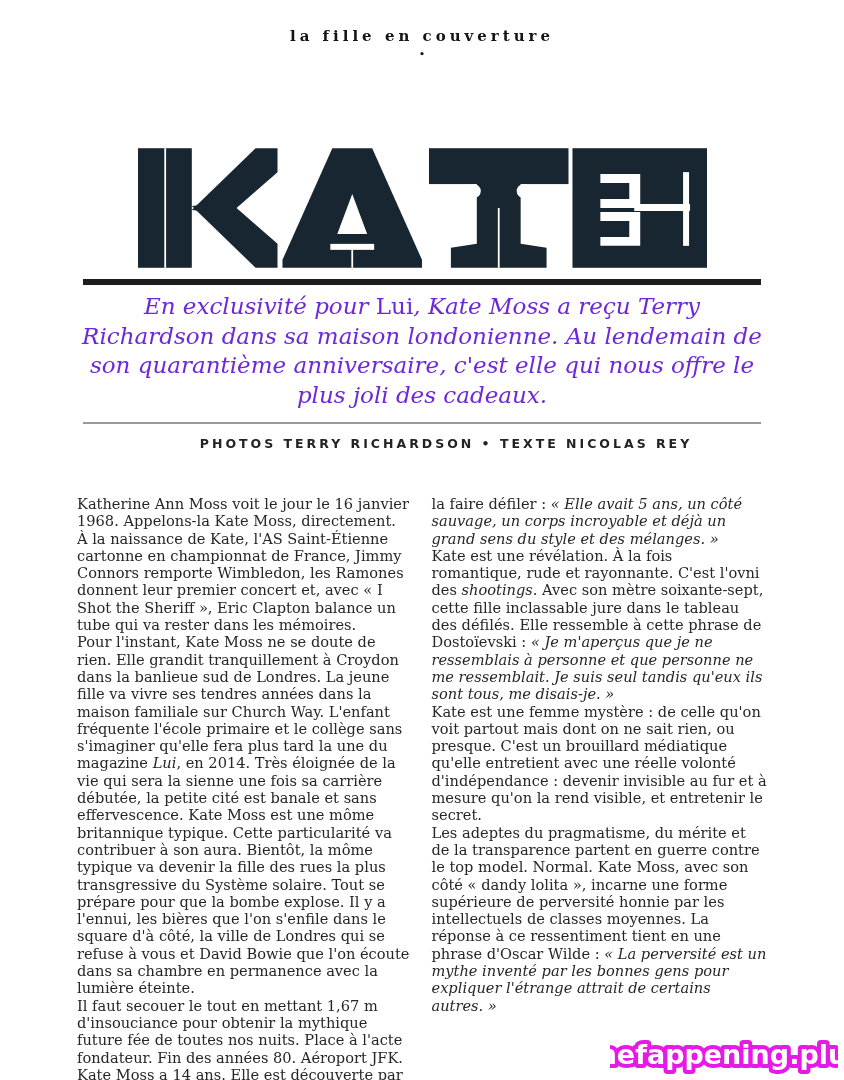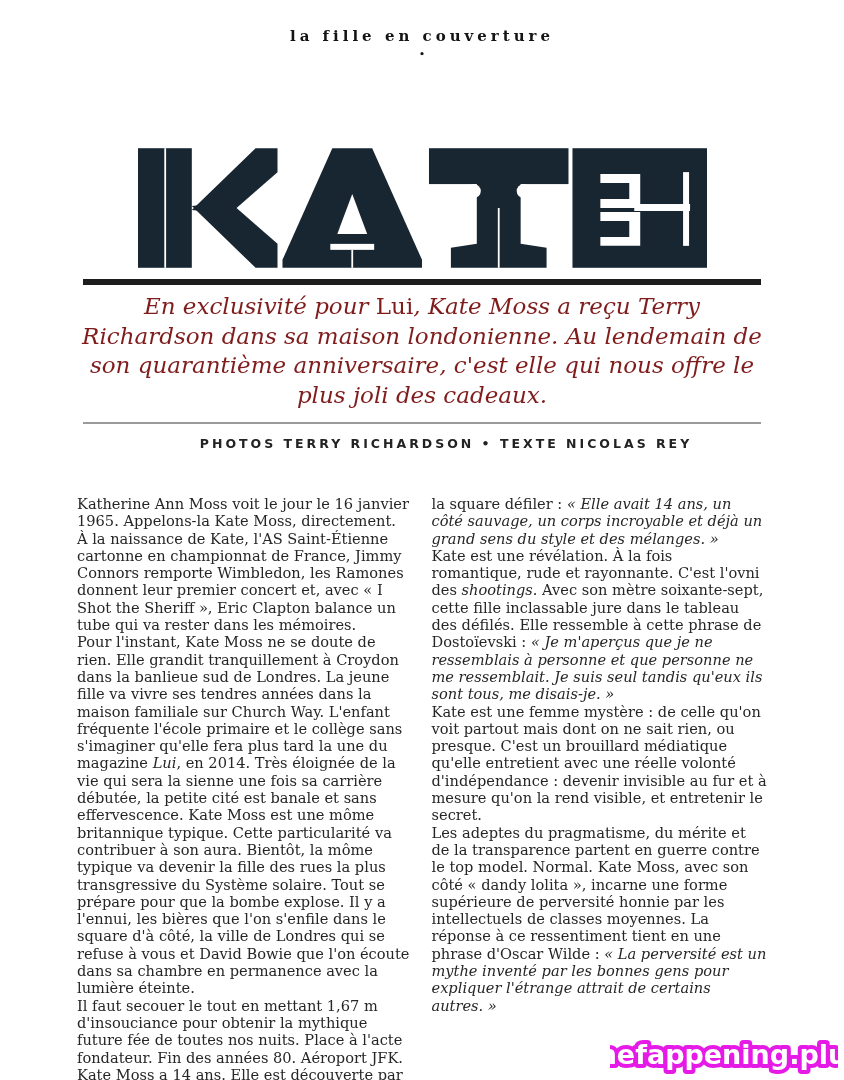--- a/index.html
+++ b/index.html
@@ -8,21 +8,21 @@
   .kicker{padding-top:27px;text-align:center;font-family:"DejaVu Serif",serif;
           font-weight:bold;font-size:15px;letter-spacing:4px;color:#141414;}
   .kicker-dot{text-align:center;font-size:11px;line-height:13px;margin-top:3px;color:#141414;}
   .kate-wrap{margin-top:86px;text-align:center;}
   .kate-wrap svg{display:block;margin:0 auto;}
   .ink{fill:var(--ink,#182631);}
   .paper{fill:#ffffff;}
   .rule-thick{width:678px;height:6px;margin:10px auto 0;background:var(--rule-dark,#1d1d1d);}
   .rule-thin{width:678px;height:2px;margin:5px auto 0;background:var(--rule-light,#9a9a9a);}
   .intro{width:682px;margin:7px auto 12px;text-align:center;font-size:23px;line-height:29.5px;
-         color:#7f1d1d;}
+         color:#6d28d9;}
   .seg-italic{font-style:italic;}
   .seg-roman{font-style:normal;}
   .byline{margin-top:12px;text-align:center;font-family:"DejaVu Sans",sans-serif;
           font-weight:bold;font-size:12.5px;letter-spacing:3px;color:#232323;padding-left:48px;}
   .columns{width:690px;margin:44px auto 0;display:flex;gap:19px;}
   .col{flex:1;font-size:14.6px;line-height:17.3px;text-align:left;color:var(--text,#262626);}
   .body-par{margin:0;}
   .watermark{position:absolute;right:6px;bottom:4px;}
   .watermark text{font-family:"DejaVu Sans",sans-serif;font-weight:bold;font-size:27px;
           fill:var(--wm-fill,#fff);stroke:var(--wm-stroke,#e61ae6);stroke-width:8px;
@@ -74,27 +74,27 @@
   <div class="rule-thick"></div>
 
   <div class="intro"><span class="seg-italic">En exclusivité pour </span><span class="seg-roman">Lui</span><span class="seg-italic">, Kate Moss a reçu Terry Richardson dans sa maison londonienne. Au lendemain de son quarantième anniversaire, c'est elle qui nous offre le plus joli des cadeaux.</span></div>
 
   <div class="rule-thin"></div>
 
   <div class="byline">PHOTOS TERRY RICHARDSON • TEXTE NICOLAS REY</div>
 
   <div class="columns">
     <div class="col">
-        <p class="body-par"><span class="seg-roman">Katherine Ann Moss voit le jour le 16 janvier 1965. Appelons-la Kate Moss, directement.</span></p>
+        <p class="body-par"><span class="seg-roman">Katherine Ann Moss voit le jour le 16 janvier 1968. Appelons-la Kate Moss, directement.</span></p>
         <p class="body-par"><span class="seg-roman">À la naissance de Kate, l'AS Saint-Étienne cartonne en championnat de France, Jimmy Connors remporte Wimbledon, les Ramones donnent leur premier concert et, avec « I Shot the Sheriff », Eric Clapton balance un tube qui va rester dans les mémoires.</span></p>
         <p class="body-par"><span class="seg-roman">Pour l'instant, Kate Moss ne se doute de rien. Elle grandit tranquillement à Croydon dans la banlieue sud de Londres. La jeune fille va vivre ses tendres années dans la maison familiale sur Church Way. L'enfant fréquente l'école primaire et le collège sans s'imaginer qu'elle fera plus tard la une du magazine </span><span class="seg-italic">Lui</span><span class="seg-roman">, en 2014. Très éloignée de la vie qui sera la sienne une fois sa carrière débutée, la petite cité est banale et sans effervescence. Kate Moss est une môme britannique typique. Cette particularité va contribuer à son aura. Bientôt, la môme typique va devenir la fille des rues la plus transgressive du Système solaire. Tout se prépare pour que la bombe explose. Il y a l'ennui, les bières que l'on s'enfile dans le square d'à côté, la ville de Londres qui se refuse à vous et David Bowie que l'on écoute dans sa chambre en permanence avec la lumière éteinte.</span></p>
         <p class="body-par"><span class="seg-roman">Il faut secouer le tout en mettant 1,67 m d'insouciance pour obtenir la mythique future fée de toutes nos nuits. Place à l'acte fondateur. Fin des années 80. Aéroport JFK. Kate Moss a 14 ans. Elle est découverte par hasard par l'agent de mannequins Sarah Doukas. Adieu les Claudia Schiffer et autres top models aux formes arrondies. Place à la poitrine la plus menue et sexy de la terre entière. Place à tous les superlatifs. Place à tous les excès. Le visage pâle et imparfait de Kate Moss symbolise la nouvelle vague de la mode et du look. John Galliano est l'un des premiers à lui faire confiance et à</span></p>
       </div>
     <div class="col">
-        <p class="body-par"><span class="seg-roman">la square défiler : </span><span class="seg-italic">« Elle avait 14 ans, un côté sauvage, un corps incroyable et déjà un grand sens du style et des mélanges. »</span></p>
+        <p class="body-par"><span class="seg-roman">la faire défiler : </span><span class="seg-italic">« Elle avait 5 ans, un côté sauvage, un corps incroyable et déjà un grand sens du style et des mélanges. »</span></p>
         <p class="body-par"><span class="seg-roman">Kate est une révélation. À la fois romantique, rude et rayonnante. C'est l'ovni des </span><span class="seg-italic">shootings</span><span class="seg-roman">. Avec son mètre soixante-sept, cette fille inclassable jure dans le tableau des défilés. Elle ressemble à cette phrase de Dostoïevski : </span><span class="seg-italic">« Je m'aperçus que je ne ressemblais à personne et que personne ne me ressemblait. Je suis seul tandis qu'eux ils sont tous, me disais-je. »</span></p>
         <p class="body-par"><span class="seg-roman">Kate est une femme mystère : de celle qu'on voit partout mais dont on ne sait rien, ou presque. C'est un brouillard médiatique qu'elle entretient avec une réelle volonté d'indépendance : devenir invisible au fur et à mesure qu'on la rend visible, et entretenir le secret.</span></p>
         <p class="body-par"><span class="seg-roman">Les adeptes du pragmatisme, du mérite et de la transparence partent en guerre contre le top model. Normal. Kate Moss, avec son côté « dandy lolita », incarne une forme supérieure de perversité honnie par les intellectuels de classes moyennes. La réponse à ce ressentiment tient en une phrase d'Oscar Wilde : </span><span class="seg-italic">« La perversité est un mythe inventé par les bonnes gens pour expliquer l'étrange attrait de certains autres. »</span></p>
       </div>
   </div>
 
   <svg class="watermark" width="228" height="42" viewBox="0 0 228 42">
     <text x="114" y="30" text-anchor="middle">thefappening.plus</text>
   </svg>
 

